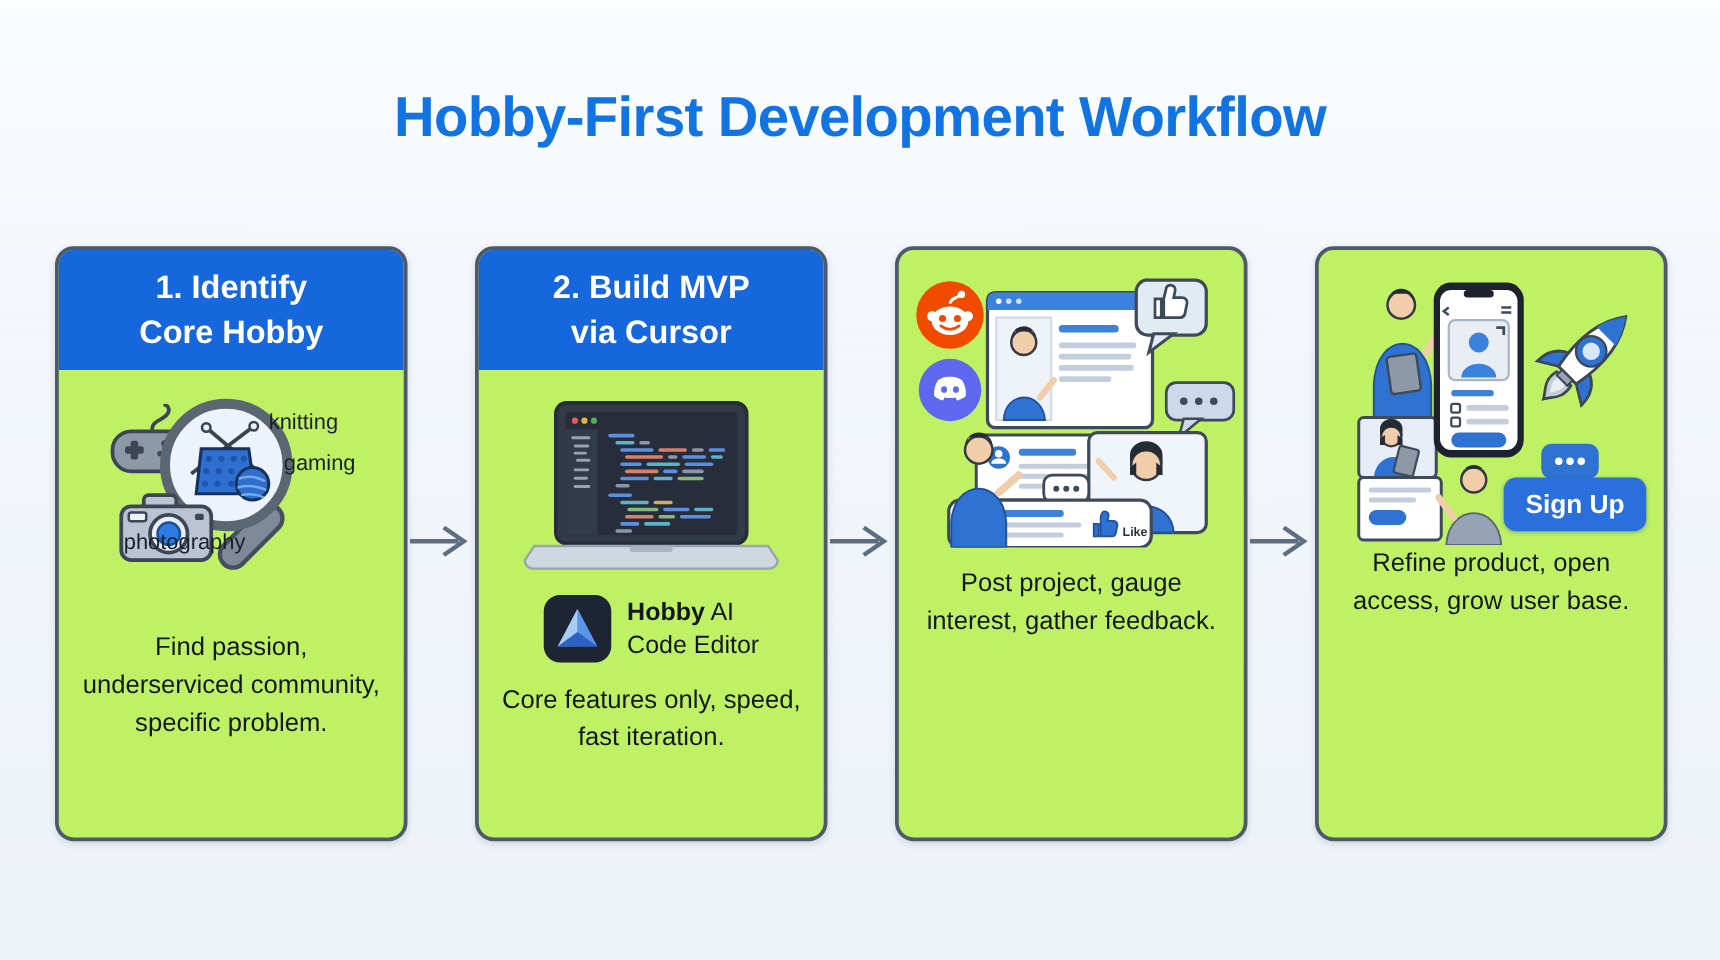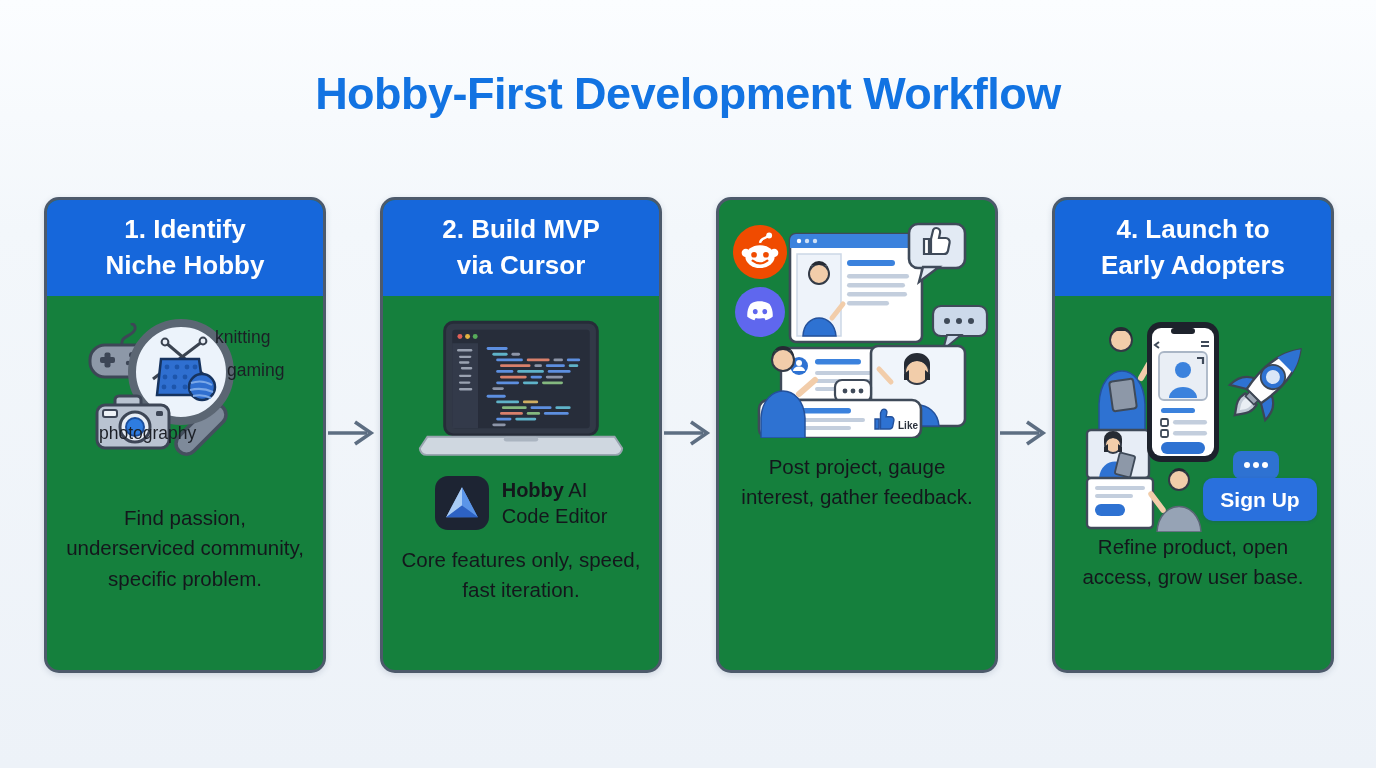--- a/index.html
+++ b/index.html
@@ -14,21 +14,21 @@
     text-align:center; font-size:45px; font-weight:700;
     color:#1273e2; letter-spacing:-0.5px;
   }
   .cards {
     position:absolute; top:197px; left:44px; right:44px;
     display:flex; align-items:flex-start;
   }
   .card {
     width:282px; height:476px; flex:none;
     border:3px solid #4d5a6b; border-radius:15px;
-    background:#15803d; overflow:hidden;
+    background:#bef264; overflow:hidden;
     box-shadow:0 2px 6px rgba(60,80,110,.18);
     display:flex; flex-direction:column;
   }
   .card-header {
     background:#1667db; color:#fff; height:96px; flex:none;
     display:flex; flex-direction:column; justify-content:center;
     text-align:center; font-weight:700; font-size:26px; line-height:1.38;
   }
   .card-body { flex:1; position:relative; display:flex; flex-direction:column; align-items:center; }
   .arrow { width:54px; flex:none; align-self:flex-start; margin-top:222px; display:flex; justify-content:center; }
@@ -59,21 +59,21 @@
 </head>
 <body>
 
 <div class="title">Hobby-First Development Workflow</div>
 
 <div class="cards">
 
   <div class="card">
     <div class="card-header">
       <span>1. Identify</span>
-      <span>Niche Hobby</span>
+      <span>Core Hobby</span>
     </div>
     <div class="card-body">
       <div class="scene" style="height:164px; margin-top:13px;">
 
         <svg class="abs" style="left:40px; top:14px;" width="66" height="62" viewBox="0 0 66 62">
           <path d="M35 22 C33 12 46 14 48 6 C48.5 3.5 47 1 45 1" fill="none" stroke="#3d4656" stroke-width="3" stroke-linecap="round"></path>
           <rect x="3" y="22" width="60" height="32" rx="15" fill="#8d98a8" stroke="#3d4656" stroke-width="3"></rect>
           <rect x="13" y="34" width="15" height="6" rx="2" fill="#3d4656"></rect>
           <rect x="17.5" y="29.5" width="6" height="15" rx="2" fill="#3d4656"></rect>
           <circle cx="45" cy="32" r="3" fill="#3d4656"></circle>
@@ -319,24 +319,20 @@
   </div>
 
   <div class="arrow">
     <svg width="52" height="28" viewBox="0 0 52 28">
         <line x1="1" y1="14" x2="40" y2="14" stroke="#5d6e82" stroke-width="3.6"></line>
         <polyline points="28,3 44,14 28,25" fill="none" stroke="#5d6e82" stroke-width="3.6"></polyline>
       </svg>
   </div>
 
   <div class="card">
-    <div class="card-header">
-      <span>4. Launch to</span>
-      <span>Early Adopters</span>
-    </div>
     <div class="card-body">
       <div class="scene" style="height:214px; margin-top:22px;">
         <svg class="abs" style="left:0; top:0;" width="274" height="214" viewBox="0 0 274 214">
 
           <circle cx="66" cy="22" r="11" fill="#f2cdaa" stroke="#333a46" stroke-width="2"></circle>
           <path d="M55 20 a11 11 0 0 1 22 0 l-4 -7 h-15 Z" fill="#262b34"></path>
           <path d="M44 86 C46 42 88 42 90 86 L90 112 L44 112 Z" fill="#2e72d2" stroke="#24519b" stroke-width="1.5"></path>
           <rect x="56" y="62" width="24" height="30" rx="3" fill="#8d98a8" stroke="#3f4a59" stroke-width="2" transform="rotate(-8 68 77)"></rect>
           <path d="M86 60 L94 46" stroke="#f2cdaa" stroke-width="6" stroke-linecap="round"></path>
 

